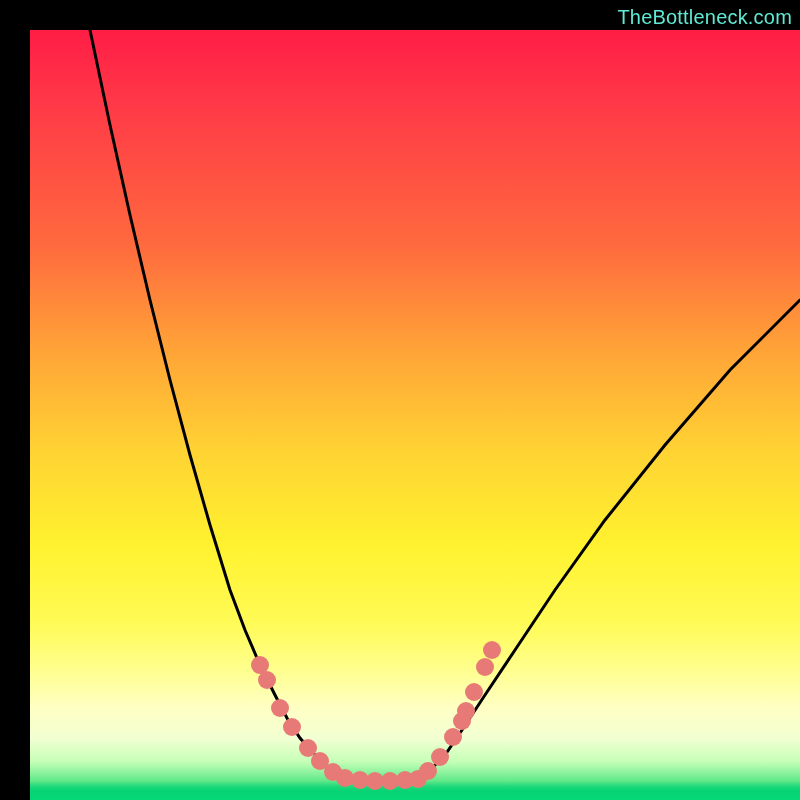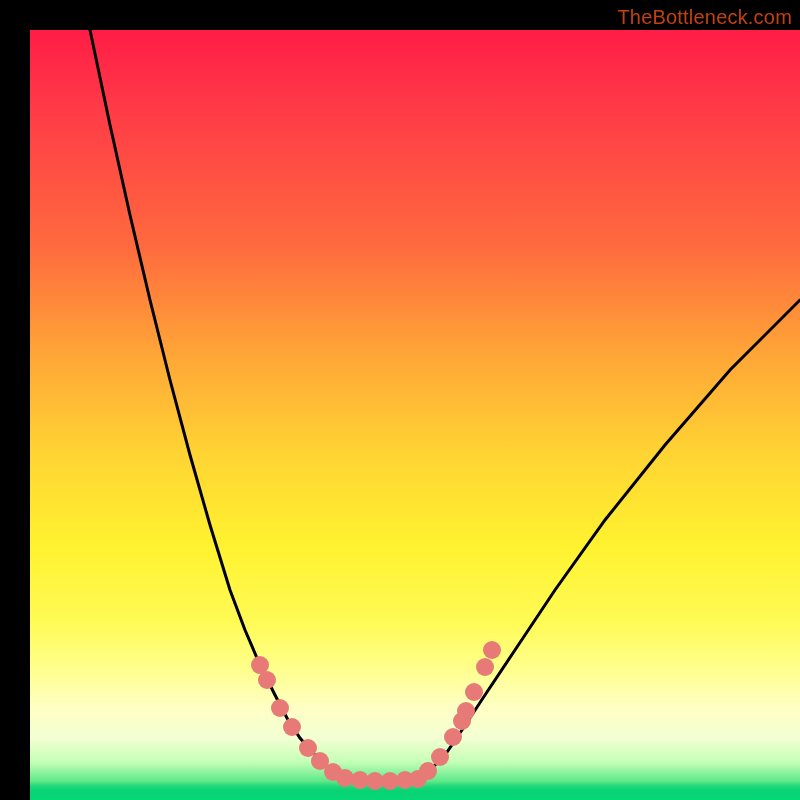--- a/index.html
+++ b/index.html
@@ -55,21 +55,21 @@
     position: absolute;
     left: 0;
     top: 0;
     width: 100%;
     height: 100%;
   }
   .watermark {
     position: absolute;
     top: 6px;
     right: 8px;
-    color: #c2410c;
+    color: #5eead4;
     font-size: 20px;
     font-weight: 500;
     letter-spacing: 0.2px;
     user-select: none;
   }
 </style>
 </head>
 <body>
 
 <div class="stage">

